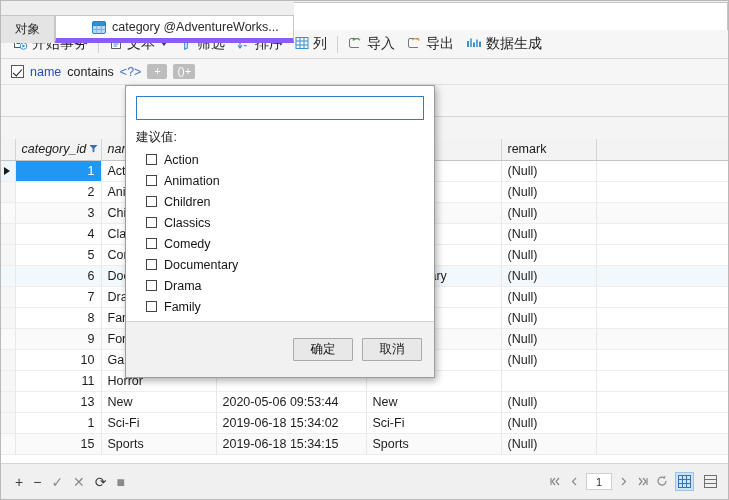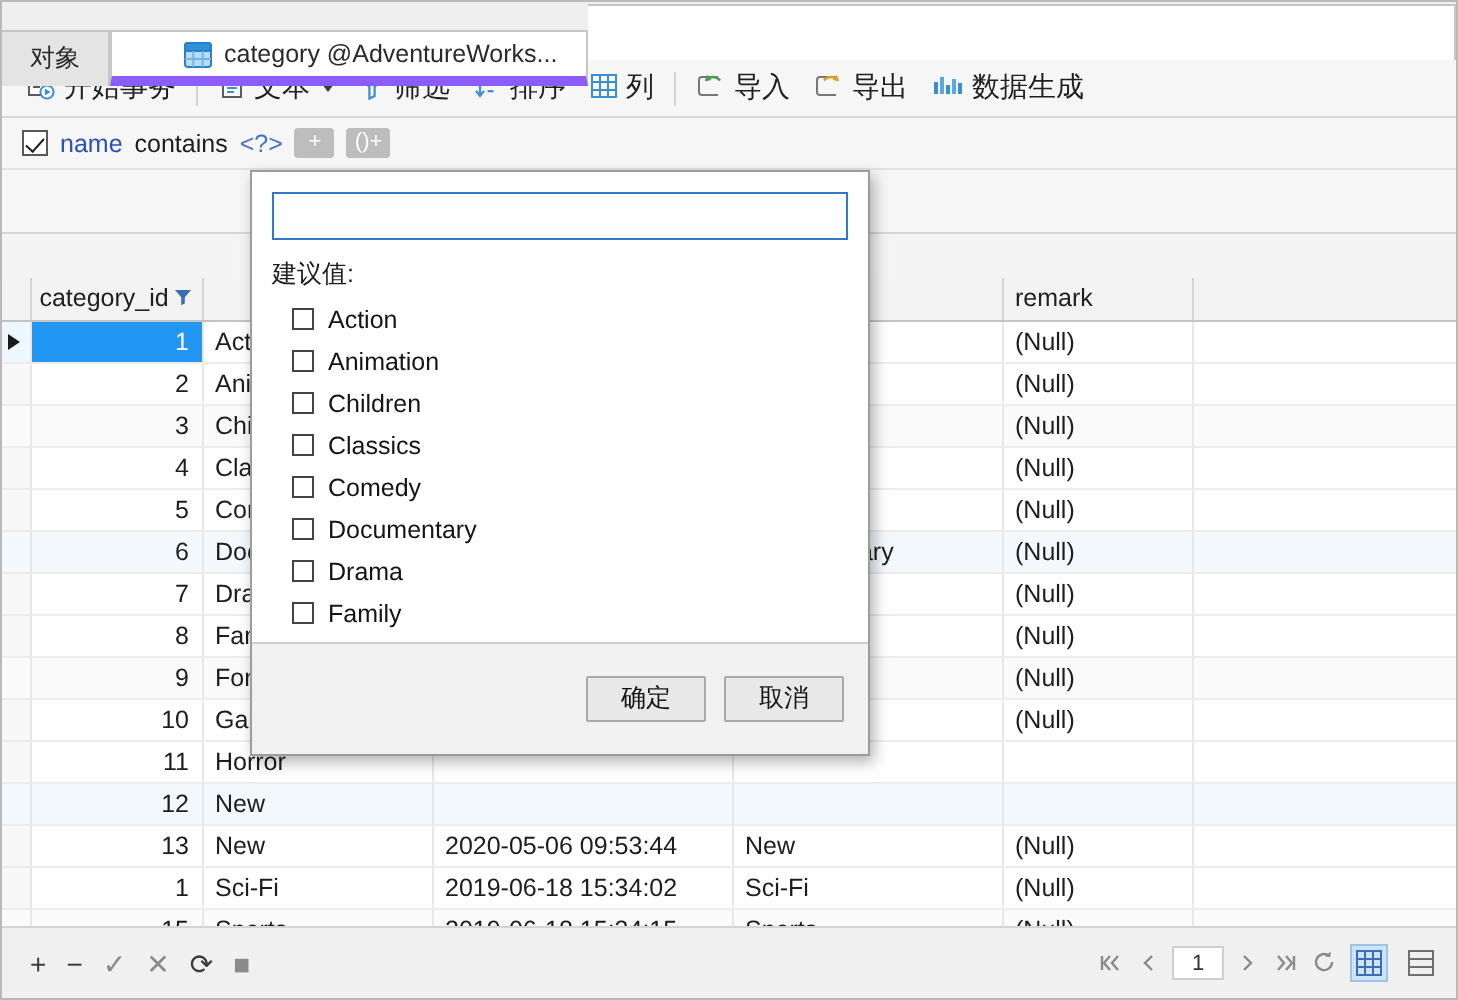--- a/index.html
+++ b/index.html
@@ -201,21 +201,21 @@
   }
   tr.sel td.c-rowhdr { background: #eef6fe; }
   .rowptr {
     position: absolute;
     left: 3px; top: 6px;
     width: 0; height: 0;
     border-top: 4.5px solid transparent;
     border-bottom: 4.5px solid transparent;
     border-left: 6px solid #1a1a1a;
   }
-  th .hdr-in { display: flex; align-items: center; justify-content: center; gap:3px; }
+  th .hdr-in { display: flex; align-items: center; justify-content: space-between; gap:3px;font-style:italic; }
 
   
   .statusbar {
     position: absolute;
     left: 0; bottom: 0;
     width: 729px;
     height: 36px;
     background: #f0f0f0;
     border-top: 1px solid #d4d4d4;
     display: flex;
@@ -617,29 +617,20 @@
           </tr>
           <tr class="">
             <td class="c-rowhdr"></td>
             <td class="c-id">11</td>
             <td class="c-name">Horror</td>
             <td class="c-date"></td>
             <td class="c-desc"></td>
             <td class="c-remark"></td>
             <td class="c-tail"></td>
           </tr>
-          <tr class="hl">
-            <td class="c-rowhdr"></td>
-            <td class="c-id">12</td>
-            <td class="c-name">New</td>
-            <td class="c-date"></td>
-            <td class="c-desc"></td>
-            <td class="c-remark"></td>
-            <td class="c-tail"></td>
-          </tr>
           <tr class="">
             <td class="c-rowhdr"></td>
             <td class="c-id">13</td>
             <td class="c-name">New</td>
             <td class="c-date">2020-05-06 09:53:44</td>
             <td class="c-desc">New</td>
             <td class="c-remark">(Null)</td>
             <td class="c-tail"></td>
           </tr>
           <tr class="">

